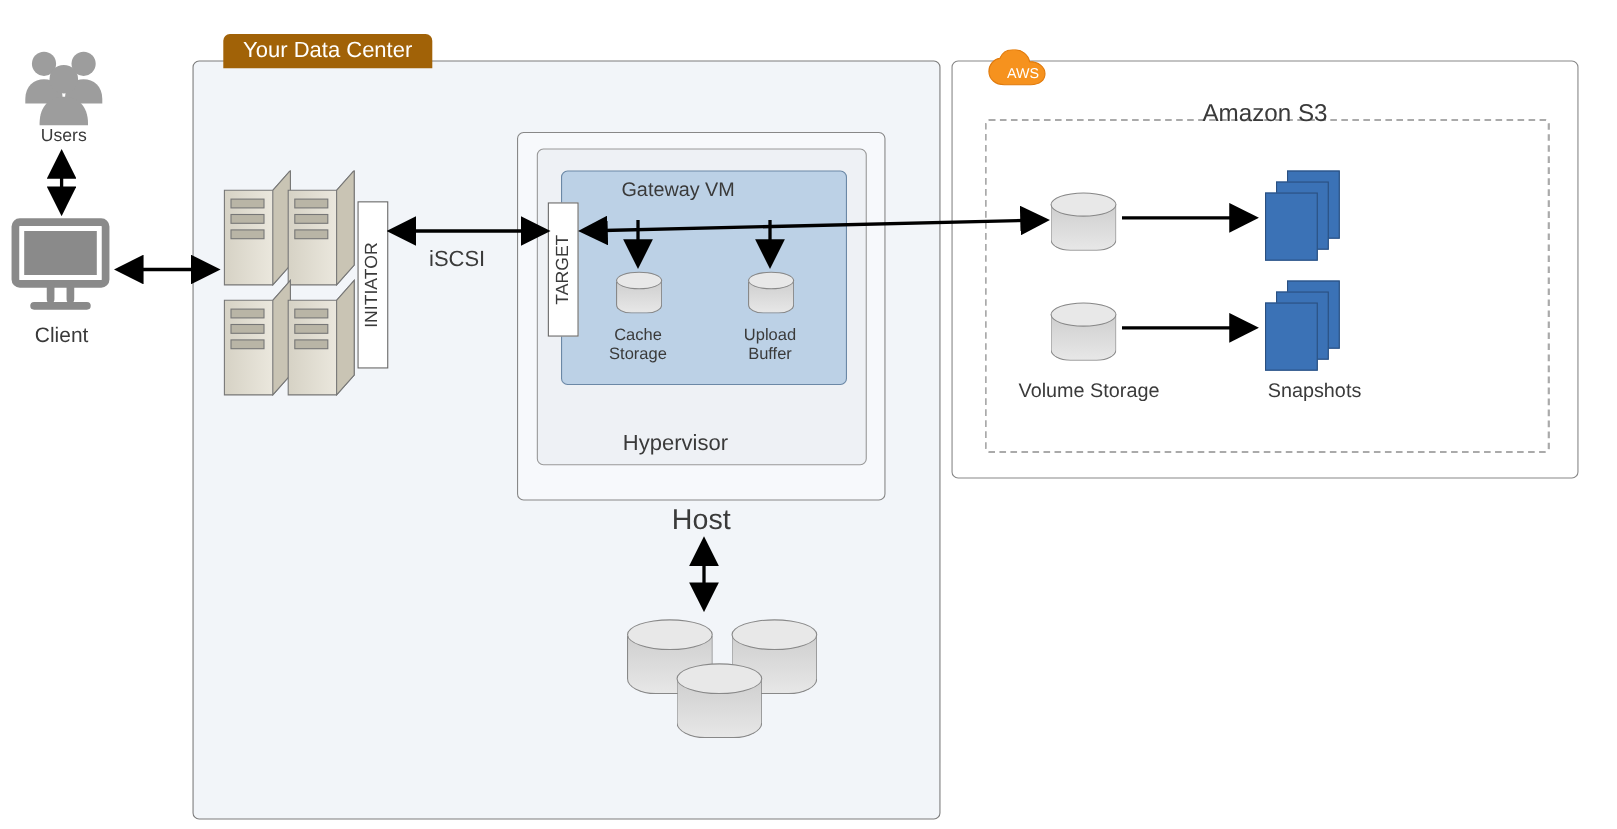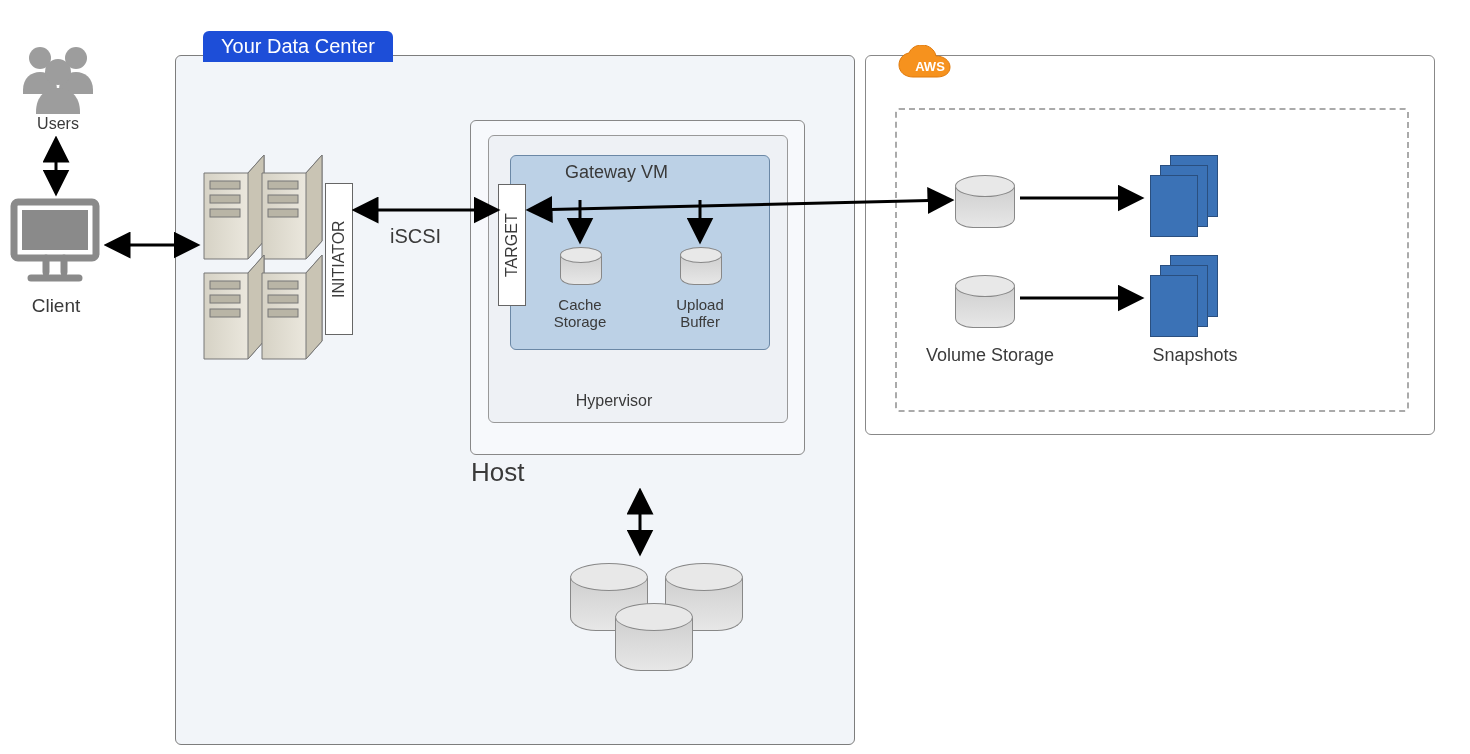--- a/index.html
+++ b/index.html
@@ -2,27 +2,27 @@
 <html><head>
 <meta charset="utf-8">
 <style>
   html,body{margin:0;padding:0;font-family:"Segoe UI",Arial,sans-serif;color:#3a3a3a;background:#fff}
   .canvas{position:relative;width:1470px;height:754px}
 
   
   .box{position:absolute;border:1px solid #888;border-radius:6px;background:#fff;box-sizing:border-box}
 
   .datacenter{left:175px;top:55px;width:680px;height:690px;background:#f2f5f9;border-color:#7d7d7d}
-  .datacenter .tab{position:absolute;top:-25px;left:27px;background:#1d4ed8;color:#fff;padding:4px 18px;border-radius:6px 6px 0 0;font-size:20px}
+  .datacenter .tab{position:absolute;top:-25px;left:27px;background:#a16207;color:#fff;padding:4px 18px;border-radius:6px 6px 0 0;font-size:20px}
 
   .hostbox{left:470px;top:120px;width:335px;height:335px;background:#f7f9fc;border-color:#888}
-  .hostbox .hosttitle{position:absolute;bottom:-34px;left:0;right:0;font-size:26px}
+  .hostbox .hosttitle{position:absolute;bottom:-34px;left:0;right:0;text-align:center;font-size:26px}
 
   .hyperbox{left:488px;top:135px;width:300px;height:288px;background:#eef1f5;border-color:#999}
-  .hyperlabel{position:absolute;left:488px;top:392px;width:252px;text-align:center;font-size:16px}
+  .hyperlabel{position:absolute;left:488px;top:392px;width:252px;text-align:center;font-size:20px}
 
   .gwvm{left:510px;top:155px;width:260px;height:195px;background:#bcd1e6;border-color:#6b88a6}
   .gwvmlabel{position:absolute;left:510px;top:162px;width:213px;text-align:center;font-size:18px}
 
   .vtag{position:absolute;background:#fff;border:1px solid #666;font-size:16px;writing-mode:vertical-rl;transform:rotate(180deg);text-align:center;padding:10px 4px}
   .initiator{left:325px;top:183px;height:130px}
   .target{left:498px;top:184px;height:100px}
 
   .iscsi{position:absolute;left:390px;top:225px;font-size:20px}
 
@@ -184,23 +184,24 @@
   <div class="disk big" style="left:615px;top:590px">
       <div class="top"></div>
       <div class="body"></div>
     </div>
 
   <div class="box awsbox"></div>
   <div class="awslogo">
     <svg width="70" height="46" viewBox="0 0 70 46">
       <path d="M18 32c-8 0-14-5-14-12 0-6 4-11 10-12 2-5 7-8 13-8 7 0 13 5 14 11 8 0 14 5 14 11 0 6-5 10-13 10H18z" fill="#f6921e" stroke="#e07a0c"></path>
     </svg>
-    <div style="position:absolute;left:0;top:14px;width:70px;text-align:center;font-weight:700;font-size:13px;color:#fff">AWS</div>
+    <div style="position:absolute;left:0;top:14px;width:70px;text-align:center;font-weight:400;font-size:13px;color:#fff">AWS</div>
   </div>
   <div class="s3box"></div>
+  <div class="s3title">Amazon S3</div>
 
   <div class="disk" style="left:955px;top:165px">
       <div class="top"></div>
       <div class="body"></div>
     </div>
   <div class="disk" style="left:955px;top:265px">
       <div class="top"></div>
       <div class="body"></div>
     </div>
   <div class="volstorlabel">Volume Storage</div>

